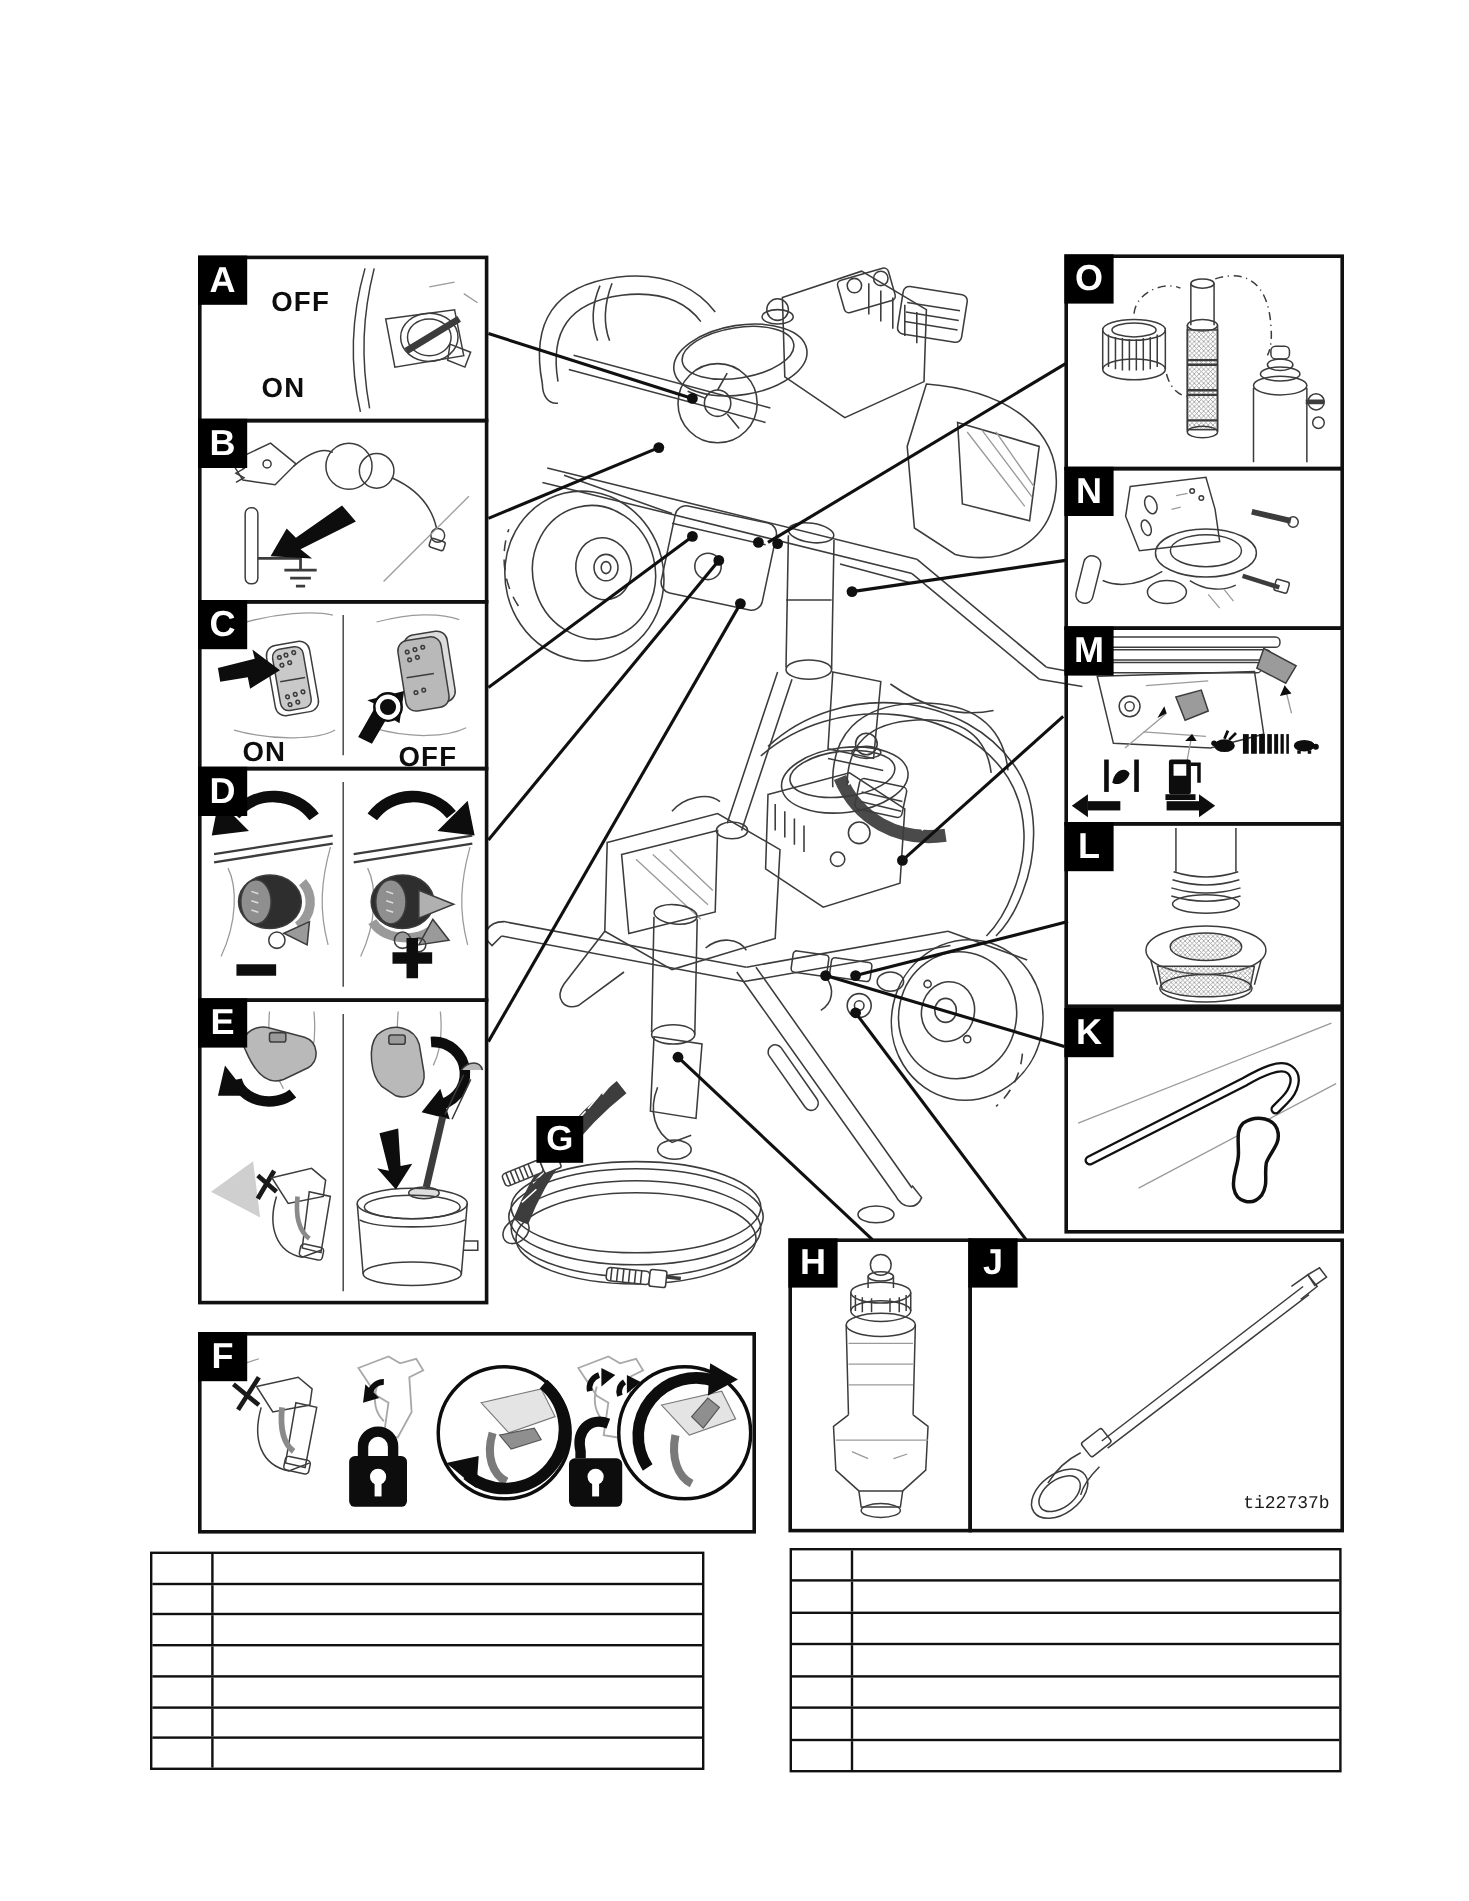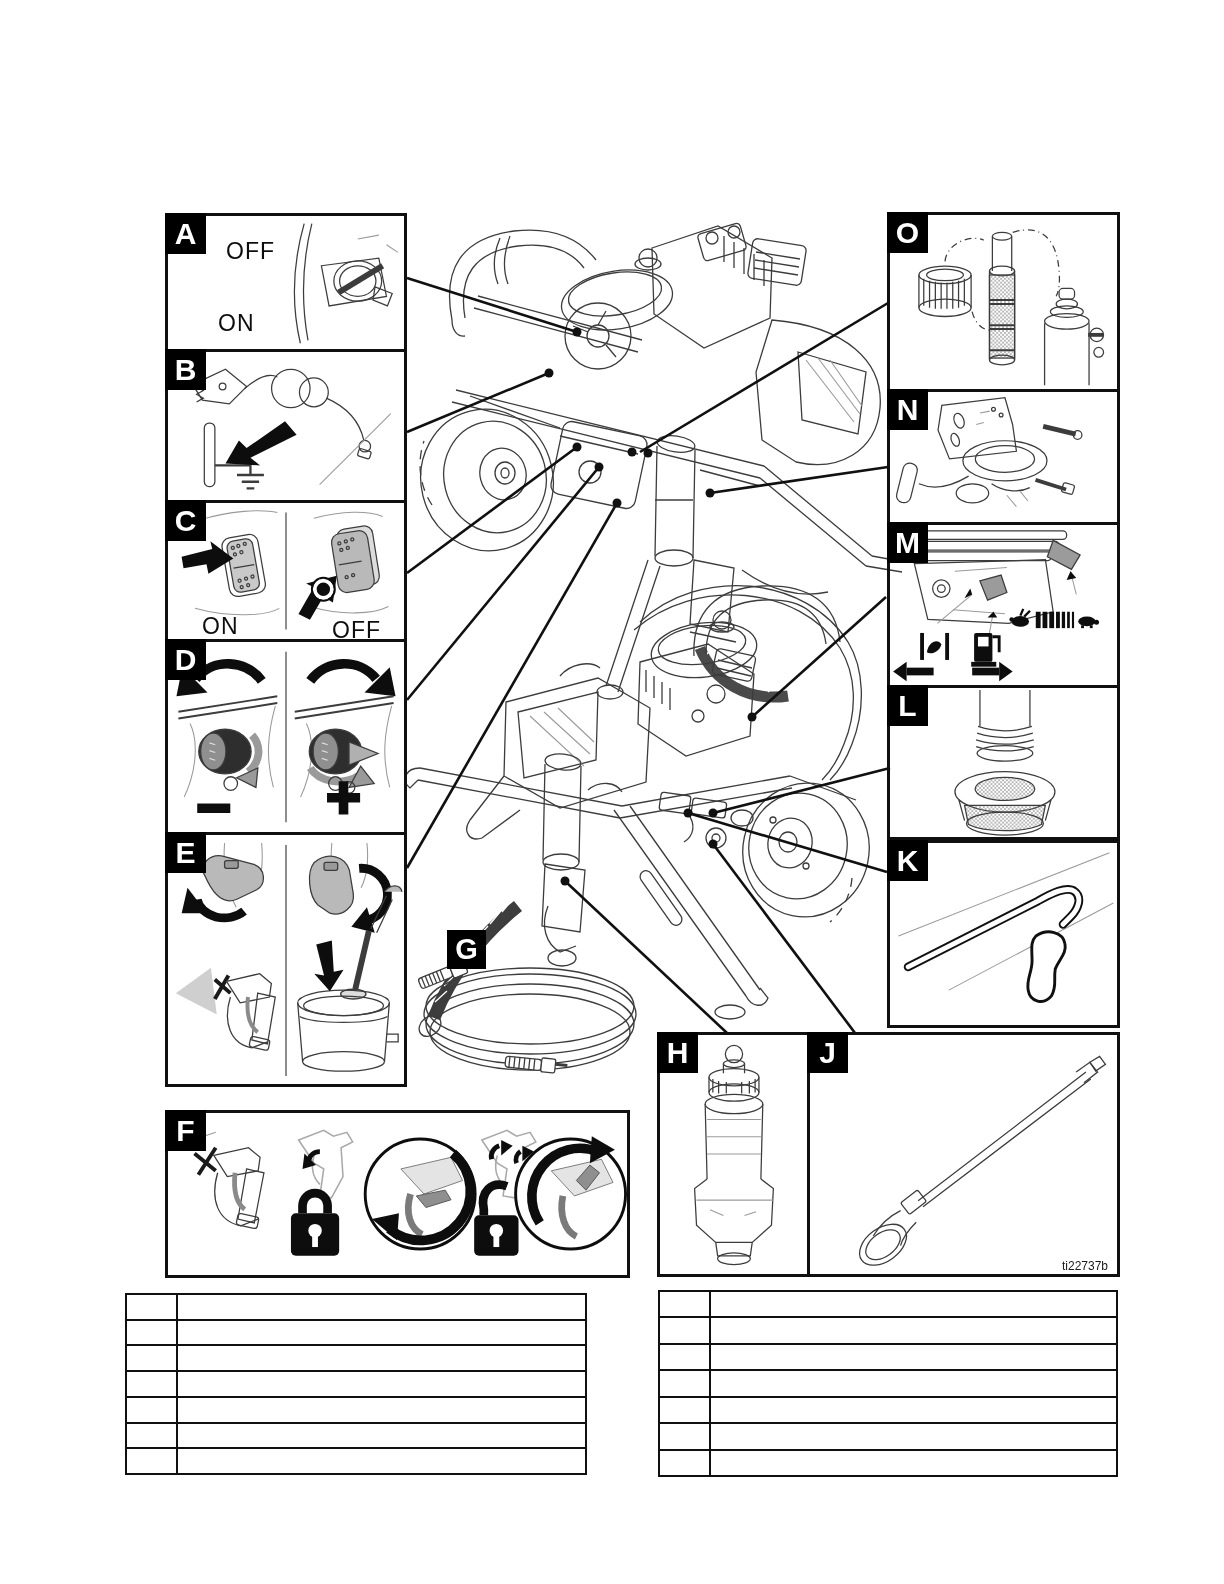--- a/index.html
+++ b/index.html
@@ -5,24 +5,24 @@
   html,body{margin:0;padding:0;background:#fff;}
   .page{position:relative;width:1224px;height:1584px;background:#ffffff;
         font-family:"Liberation Sans",sans-serif;overflow:hidden;}
   .art{position:absolute;left:0;top:0;}
   .co{position:absolute;border:3px solid #101010;background:transparent;box-sizing:border-box;}
   .tag{position:absolute;top:-3px;left:-3px;width:41px;height:41px;background:#000;color:#fff;
        font-weight:bold;font-size:30px;line-height:41px;text-align:center;z-index:5;}
   .tagfree{position:absolute;width:39px;height:39px;background:#000;color:#fff;font-weight:bold;
        font-size:29px;line-height:39px;text-align:center;z-index:5;}
   .fig{position:absolute;left:0;top:0;width:100%;height:100%;}
-  .lbl{position:absolute;font-weight:normal;color:#0d0d0d;font-size:23px;letter-spacing:1px;}
+  .lbl{position:absolute;font-weight:bold;color:#0d0d0d;font-size:23px;letter-spacing:1px;}
   .sign{position:absolute;font-weight:bold;color:#0d0d0d;font-size:60px;line-height:1;
         -webkit-text-stroke:3px #0d0d0d;}
-  .code{position:absolute;right:9px;bottom:1px;font-size:12px;color:#1a1a1a;}
+  .code{position:absolute;right:9px;bottom:12px;font-size:15px;color:#1a1a1a;font-family:Liberation Mono, monospace;}
   .tbl{position:absolute;border:2px solid #101010;box-sizing:border-box;display:flex;flex-direction:column;background:#fff;}
   .t-row{flex:1;display:flex;}
   .t-row + .t-row{border-top:2px solid #101010;}
   .t-c{box-sizing:border-box;}
   .t-c1{width:51px;border-right:2px solid #101010;}
   .t-c2{flex:1;}
   svg .s{stroke:#3c3c3c;fill:none;stroke-width:1.3px;}
   svg .s2{stroke:#3c3c3c;fill:none;stroke-width:2px;}
   svg .thin{stroke:#9a9a9a;fill:none;stroke-width:1.1px;}
   svg .blk{fill:#0d0d0d;stroke:none;}

